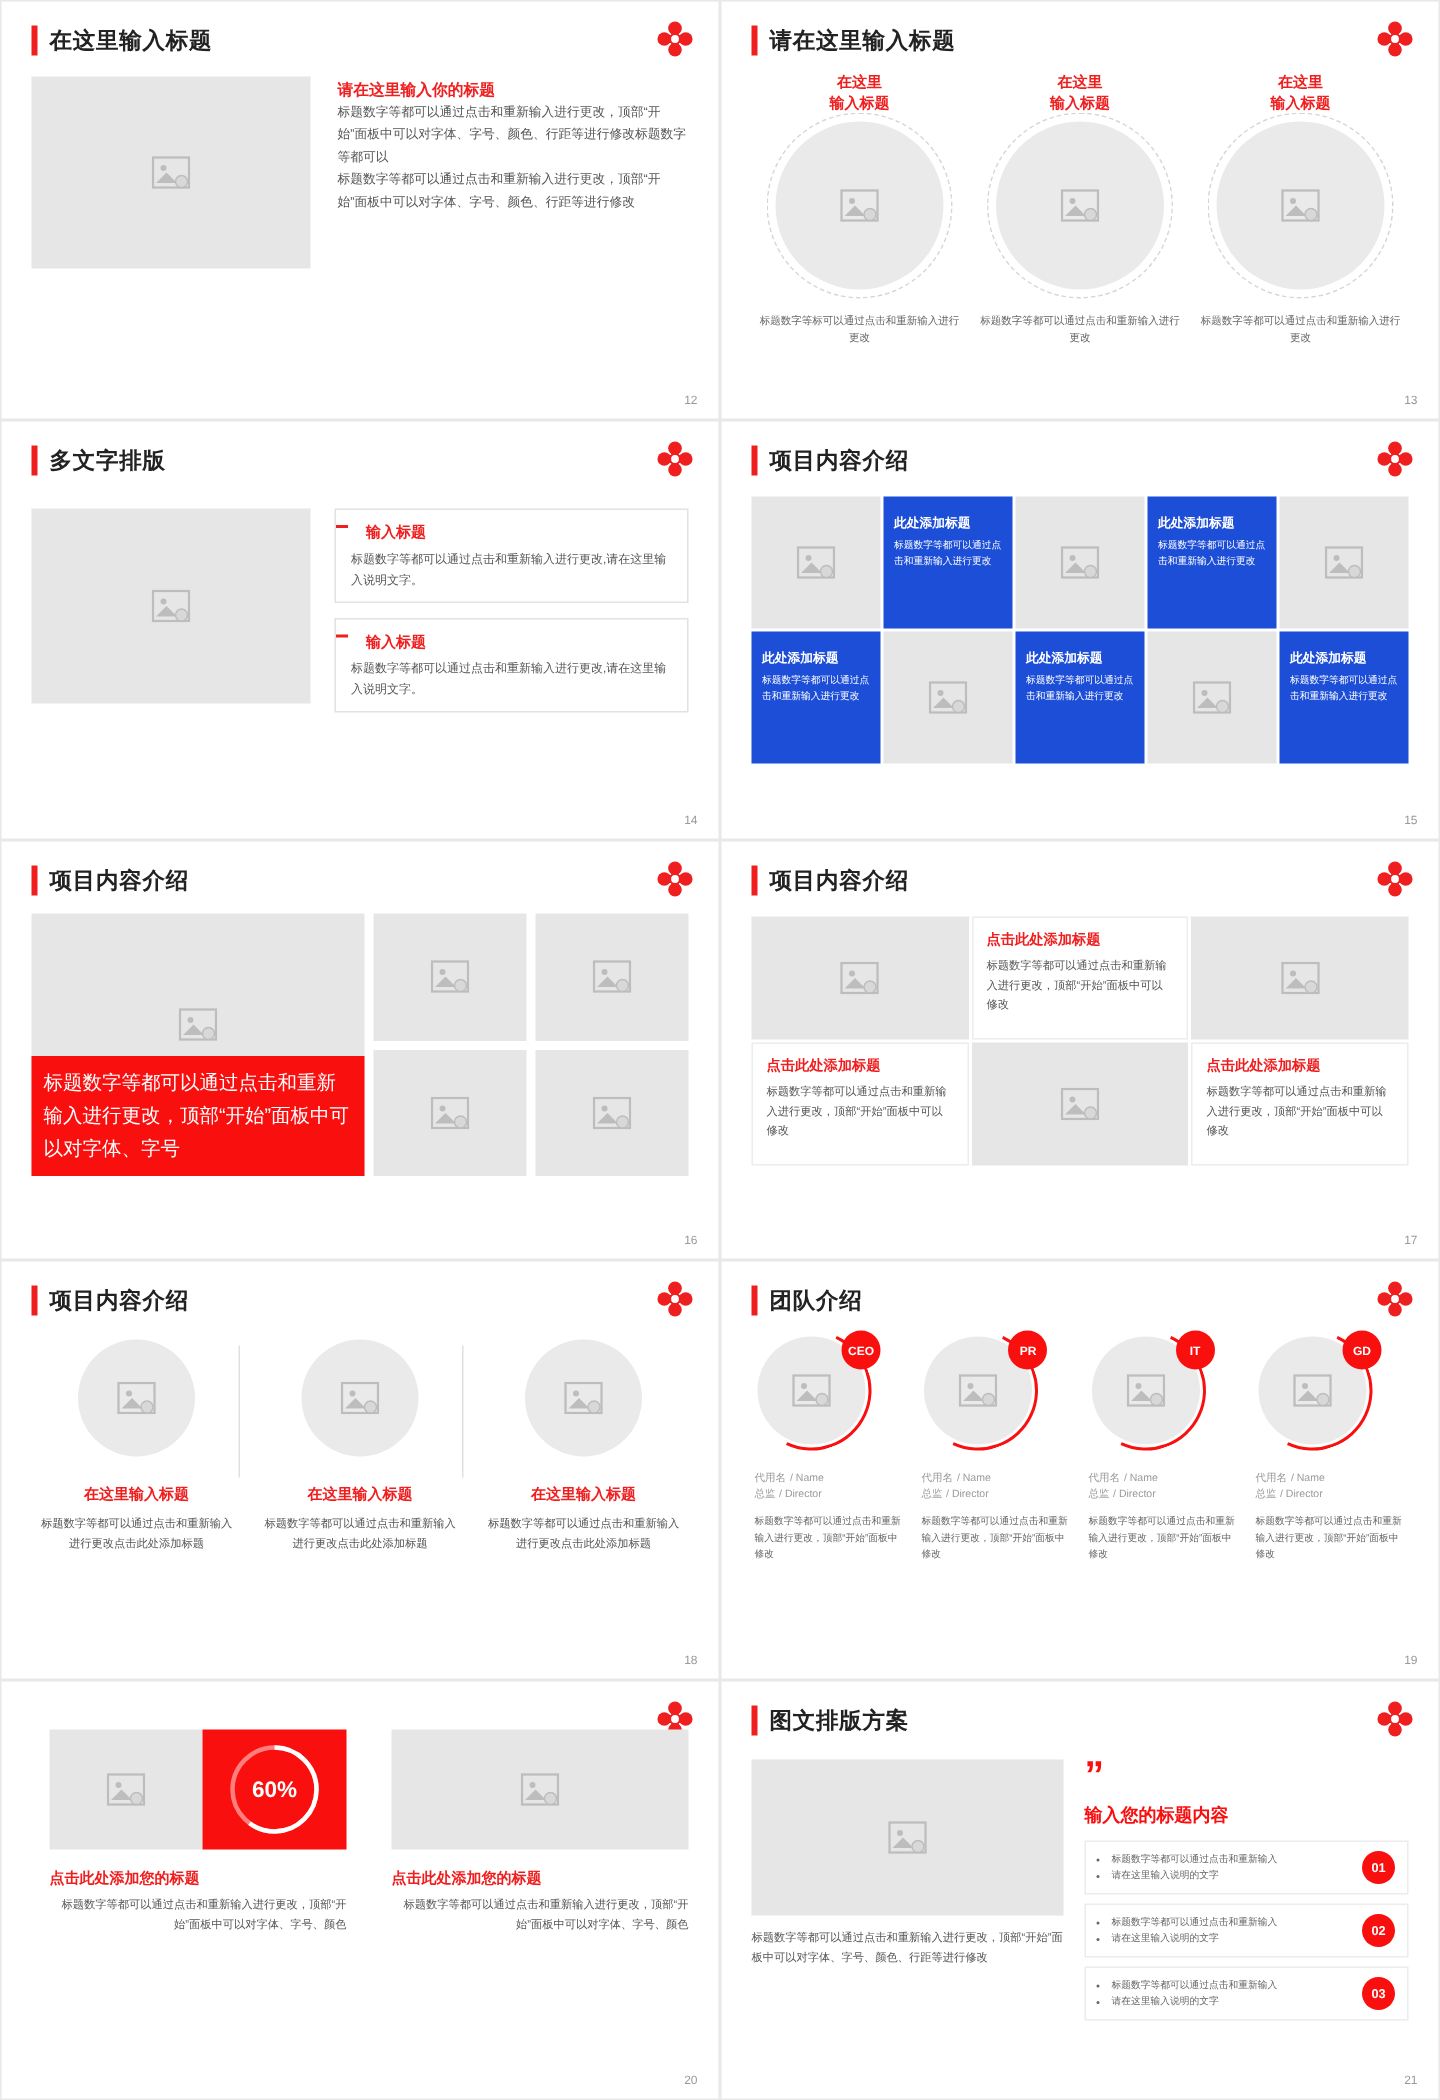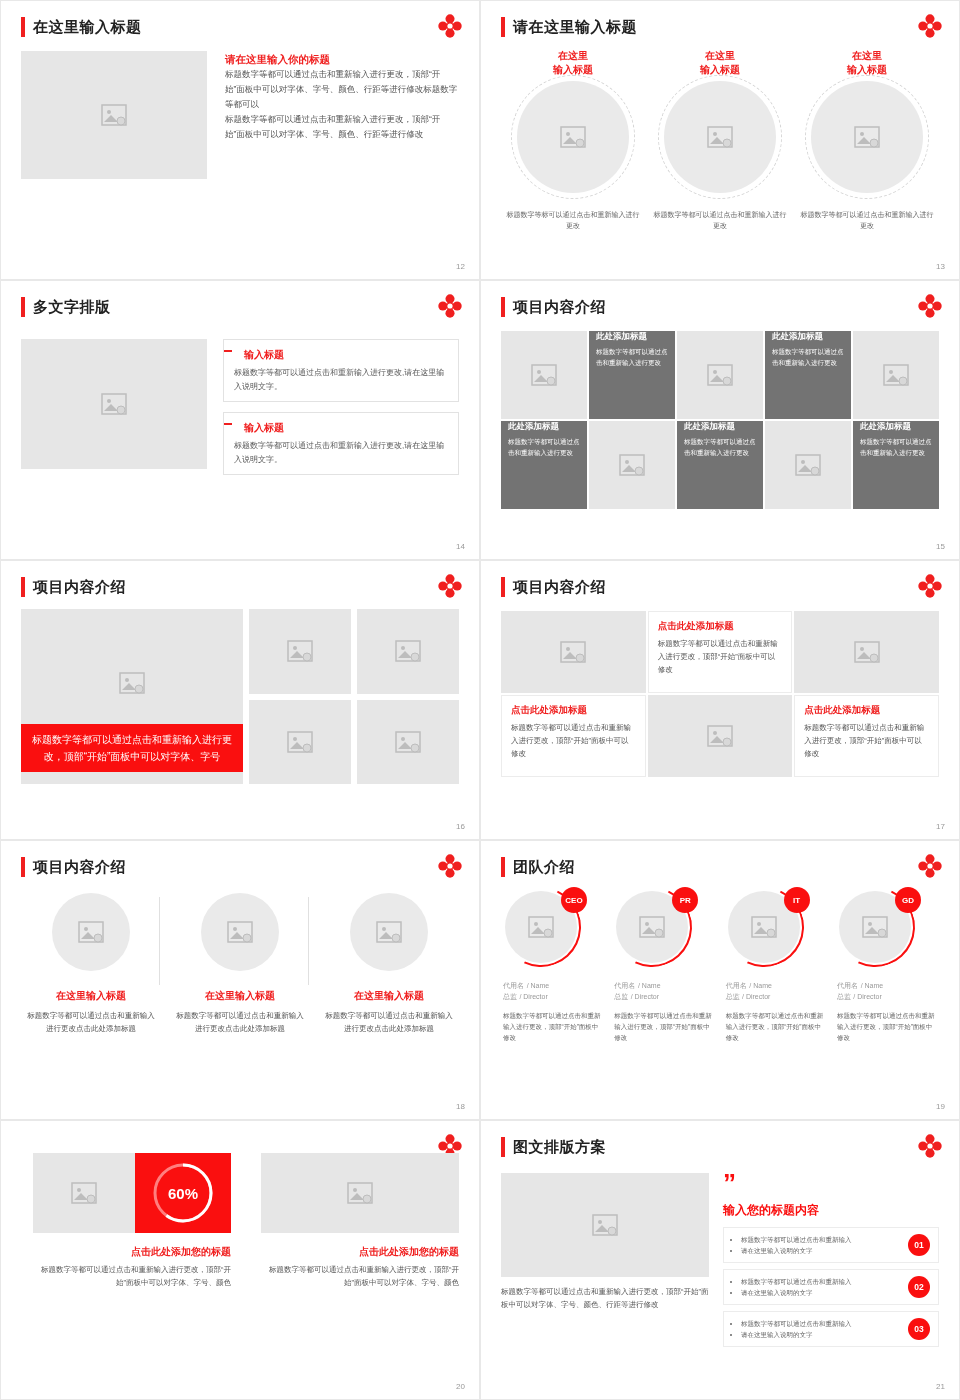--- a/index.html
+++ b/index.html
@@ -86,32 +86,31 @@
   .s14-card h4 { font-size: 10px; color: #f01f1f; margin-bottom: 4px; margin-left: 10px; }
   .s14-card p { font-size: 8px; line-height: 1.7; color: #555; }
 
   
   .s15-grid {
     display: grid; grid-template-columns: repeat(5, 1fr);
     grid-template-rows: 88px 88px; gap: 2px; margin-top: 14px;
   }
   .cell { position: relative; overflow: hidden; }
   .cell.gray { background: #e6e6e6; }
-  .cell.redc { background: #737373; color: #fff; padding: 0 7px; }
+  .cell.redc { background: #1d4ed8; color: #fff; padding: 12px 7px; }
   .cell.redc h5 { font-size: 8.5px; font-weight: bold; margin-bottom: 4px; }
   .cell.redc p { font-size: 6.5px; line-height: 1.65; }
 
   
   .s16-wrap { display: flex; gap: 6px; margin-top: 12px; }
   .s16-main { width: 222px; height: 175px; position: relative; }
   .s16-cap {
-    position: absolute; left: 0; bottom: 12px; width: 100%;
-    background: #fa0f0f; color: #fff; font-size: 10px; line-height: 1.7;
+    position: absolute; left: 0; bottom: 0; width: 100%;
+    background: #fa0f0f; color: #fff; font-size: 13px; line-height: 1.7;
     padding: 7px 8px;
-    text-align: center;
   }
   .s16-grid { flex: 1; display: grid; grid-template-columns: 1fr 1fr; grid-template-rows: 1fr 1fr; gap: 6px; }
 
   
   .s17-grid {
     display: grid; grid-template-columns: repeat(3, 1fr);
     grid-template-rows: 82px 82px; gap: 2px; margin-top: 14px;
   }
   .s17-txt { padding: 8px 9px; border: 1px solid #ececec; }
   .s17-txt h5 { font-size: 9.5px; font-weight: bold; color: #f01f1f; margin-bottom: 5px; }
@@ -157,21 +156,21 @@
   .s20-pair .ph { flex: 1; }
   .s20-donut {
     width: 96px; background: #fa0f0f; position: relative;
     display: flex; align-items: center; justify-content: center;
   }
   .s20-ring {
     width: 54px; height: 54px; border-radius: 50%;
     display: flex; align-items: center; justify-content: center;
     color: #fff; font-size: 15px; font-weight: bold;
   }
-  .s20-ttl { font-size: 10px; font-weight: bold; color: #f01f1f; margin-top: 12px; text-align: right; }
+  .s20-ttl { font-size: 10px; font-weight: bold; color: #f01f1f; margin-top: 12px; }
   .s20-cap { font-size: 7.5px; line-height: 1.7; color: #555; margin-top: 5px; text-align: right; }
 
   
   .s21-body { display: flex; gap: 14px; margin-top: 16px; }
   .s21-left { width: 208px; }
   .s21-img { width: 208px; height: 104px; }
   .s21-cap { font-size: 7.5px; line-height: 1.75; color: #555; margin-top: 8px; }
   .s21-right { flex: 1; }
   .s21-quote { font-size: 26px; color: #fa0f0f; font-weight: bold; line-height: .8; letter-spacing: -2px; }
   .s21-ttl { font-size: 12px; font-weight: bold; color: #fa0f0f; margin: 8px 0 8px; }

